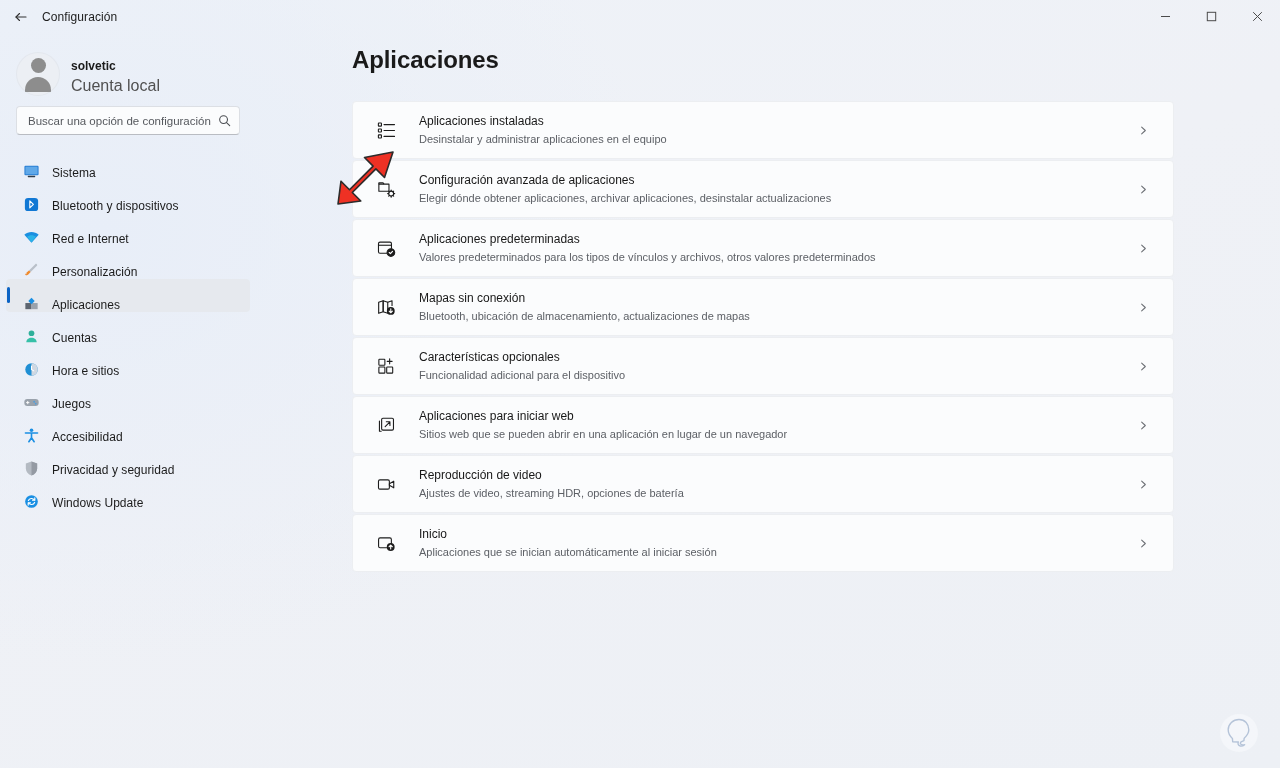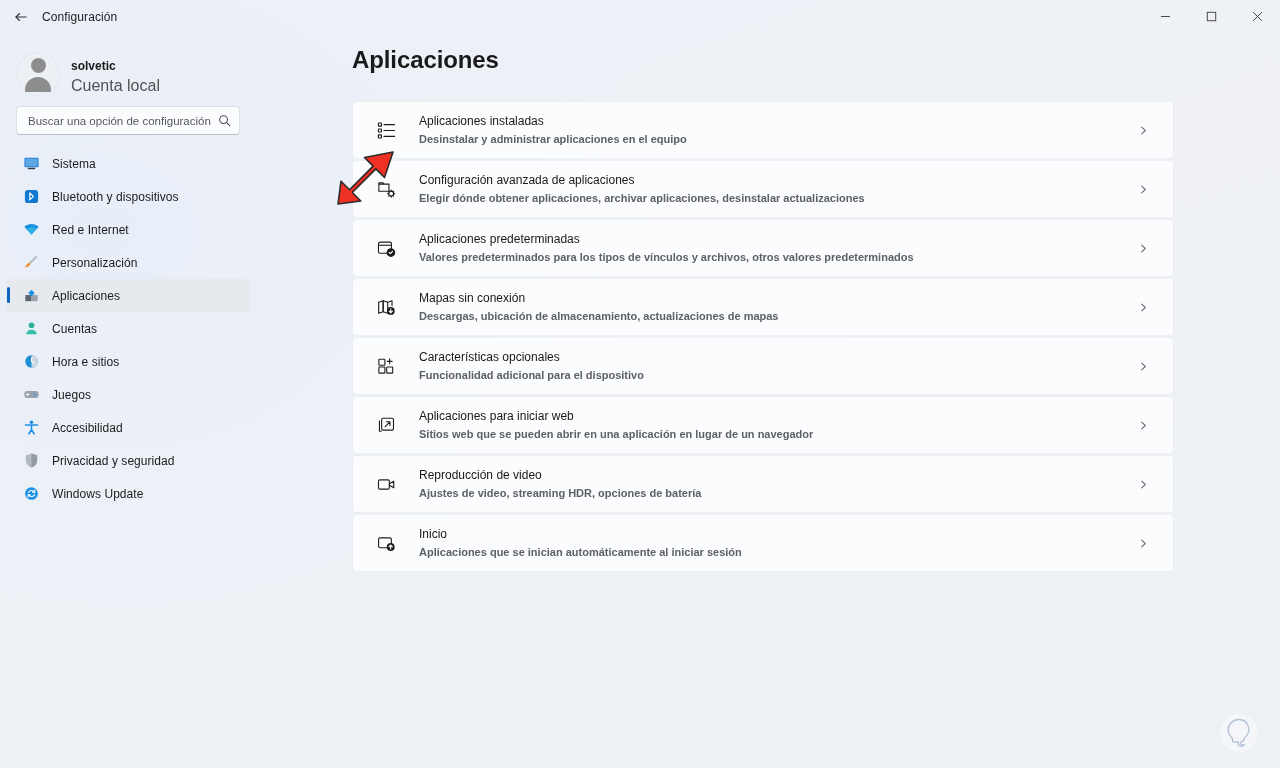--- a/index.html
+++ b/index.html
@@ -136,21 +136,21 @@
     font-size: 11.5px;
     color: #2b2b2b;
   }
   .searchbox input::placeholder { color: #56595e; opacity: 1; }
   .search-icon { color: #4a4d52; display: flex; flex: none; }
 
   .nav { padding: 0 6px; }
   .nav-item {
     position: relative;
     display: flex;
-    align-items: center;
+    align-items: flex-end;
     height: 33px;
     padding-left: 16px;
     border-radius: 4px;
     margin-bottom: 0px;
     cursor: default;
   }
   .nav-item.selected { background: #e6e9ee; }
   .nav-item.selected::before {
     content: "";
     position: absolute;
@@ -208,21 +208,21 @@
   .card-ico {
     width: 22px; height: 22px;
     flex: none;
     display: flex; align-items: center; justify-content: center;
     margin-right: 22px;
     color: #1c1c1c;
   }
   .card-ico svg { display: block; }
   .card-text { flex: 1; line-height: 1.3; }
   .card-title { font-size: 12px; color: #181818; margin-bottom: 2px; }
-  .card-sub   { font-size: 11px; color: #5d6066; font-weight: bold; }
+  .card-sub   { font-size: 11px; color: #5d6066; }
   .chev {
     flex: none;
     width: 20px; height: 20px;
     display: flex; align-items: center; justify-content: center;
     color: #6a6d73;
     margin-right: 4px;
   }
 
   
   .arrow-annotation {
@@ -502,21 +502,21 @@
           <svg width="21" height="21" viewBox="0 0 22 22" fill="none" stroke="#1c1c1c" stroke-width="1.15">
             <path d="M2.8 5.6 7.5 3.9v11.5L2.8 17.1z" stroke-linejoin="round"></path>
             <path d="M7.5 3.9l4.8 1.7v11.5L7.5 15.4z" stroke-linejoin="round"></path>
             <path d="M12.3 5.6 16.8 3.9v5.6" stroke-linejoin="round"></path>
             <circle cx="15.5" cy="14.6" r="4.1" fill="#1c1c1c" stroke="none"></circle>
             <path d="M15.5 12.4v4.1M13.8 14.8l1.7 1.7 1.7-1.7" stroke="#fff" stroke-width="1.15" stroke-linecap="round" stroke-linejoin="round"></path>
           </svg>
         </span>
         <div class="card-text">
           <div class="card-title">Mapas sin conexión</div>
-          <div class="card-sub">Descargas, ubicación de almacenamiento, actualizaciones de mapas</div>
+          <div class="card-sub">Bluetooth, ubicación de almacenamiento, actualizaciones de mapas</div>
         </div>
         <span class="chev">
           <svg width="11" height="11" viewBox="0 0 12 12" fill="none" stroke="#6a6d73" stroke-width="1.15" stroke-linecap="round" stroke-linejoin="round">
               <path d="M4 2.2 8 6l-4 3.8"></path>
             </svg>
         </span>
       </div>
 
       <div class="card">
         <span class="card-ico">

